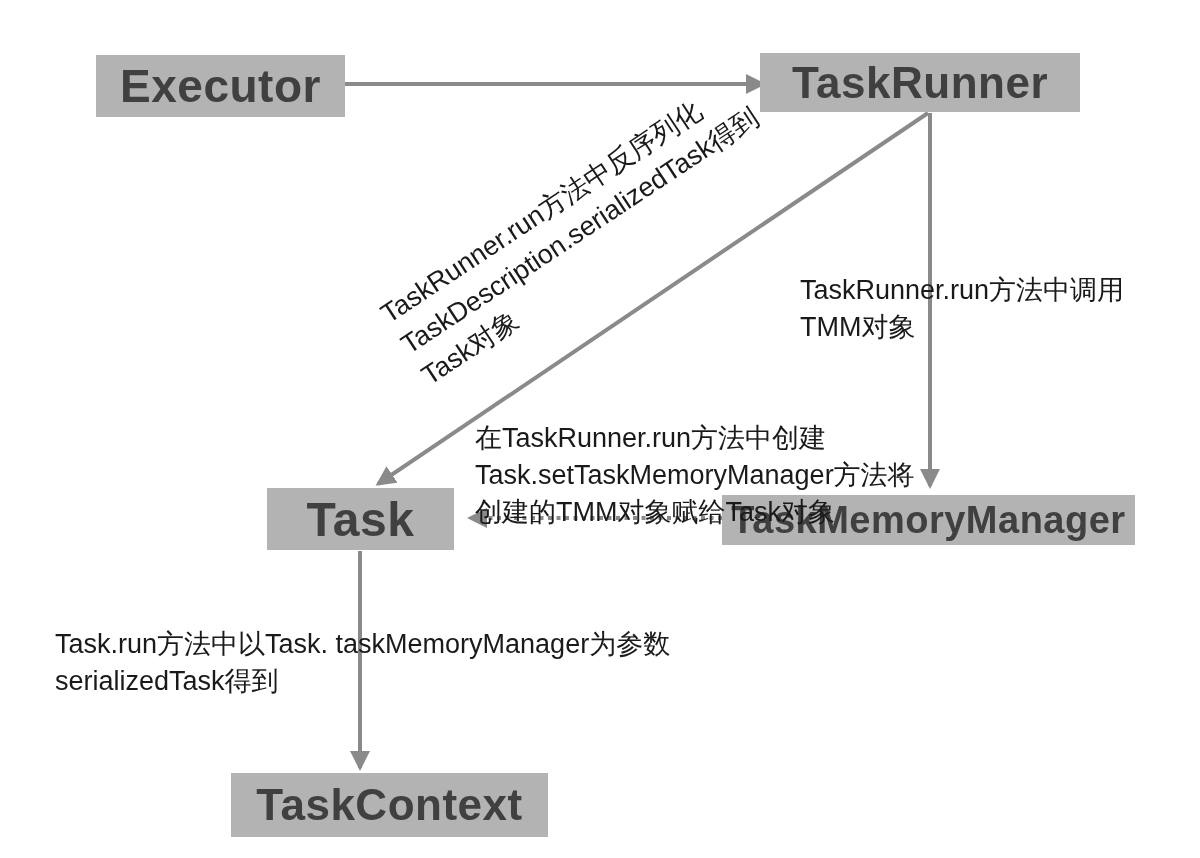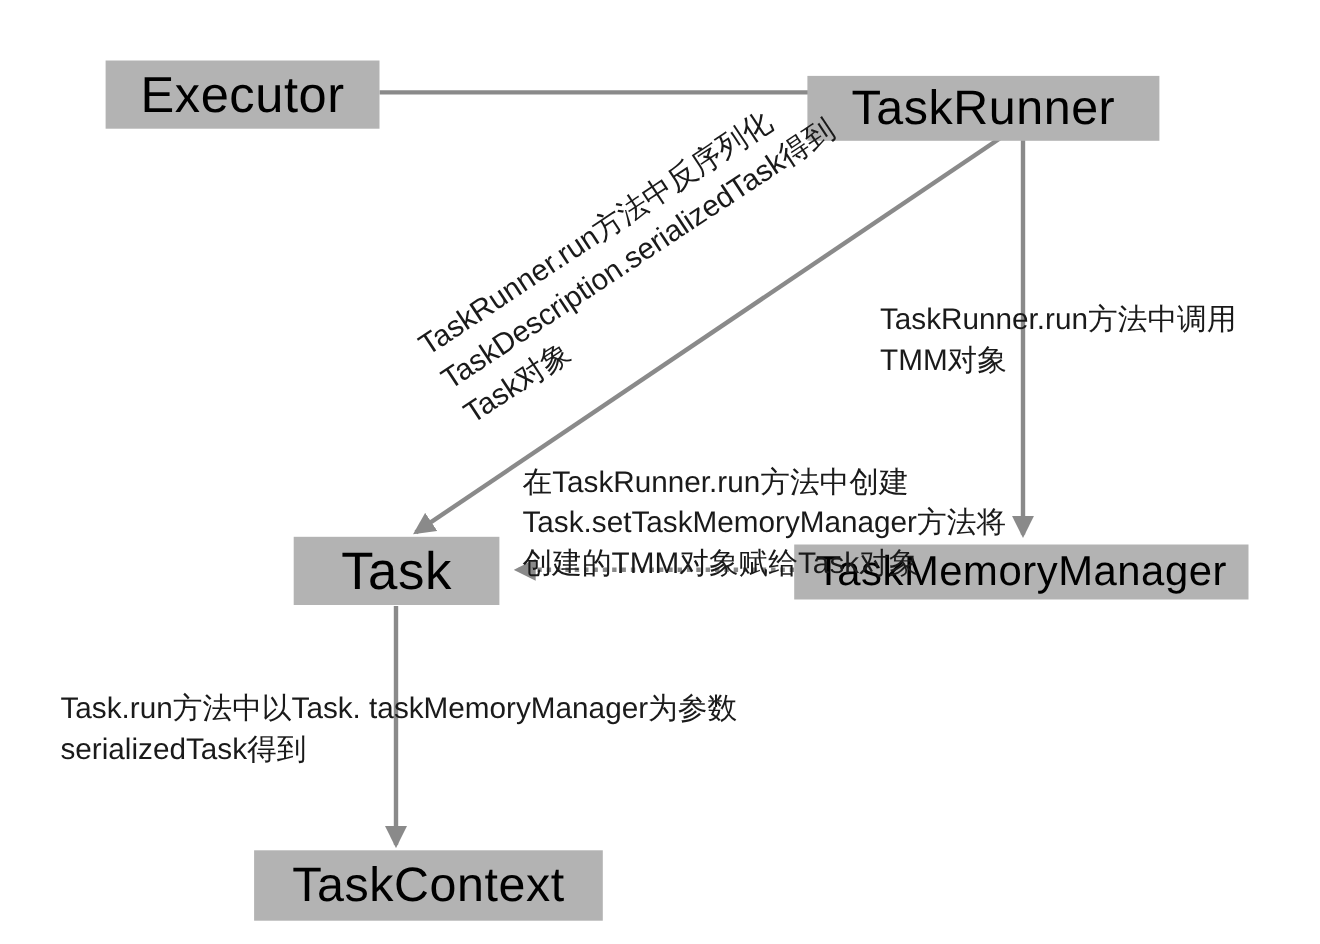--- a/index.html
+++ b/index.html
@@ -18,28 +18,29 @@
   .arrows-layer {
     position: absolute;
     left: 0;
     top: 0;
     z-index: 1;
   }
   .node {
     position: absolute;
     z-index: 2;
     background: #b3b3b3;
-    color: #000000;
+    color: #404040;
     display: flex;
     align-items: center;
     justify-content: center;
     letter-spacing: 0.5px;
+    font-weight: bold;
   }
   .node-executor     { left: 96px;  top: 55px;  width: 249px; height: 62px; font-size: 46px; }
-  .node-task-runner  { left: 734px; top: 53px;  width: 320px; height: 59px; font-size: 44px; margin-top: 16px; }
+  .node-task-runner  { left: 760px; top: 53px;  width: 320px; height: 59px; font-size: 44px; }
   .node-task         { left: 267px; top: 488px; width: 187px; height: 62px; font-size: 48px; text-align: right; }
   .node-tmm          { left: 722px; top: 495px; width: 413px; height: 50px; font-size: 38px; }
   .node-task-context { left: 203px; top: 773px; width: 317px; height: 64px; font-size: 44px; margin-left: 28px; }
   .edge-label {
     position: absolute;
     z-index: 3;
     color: #1a1a1a;
     font-size: 27px;
     line-height: 37px;
     white-space: pre-line;

